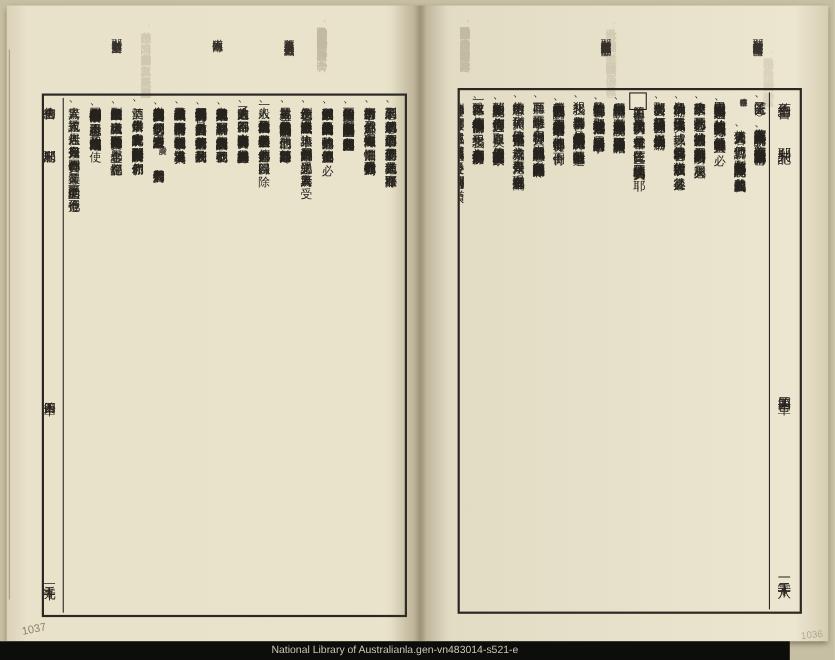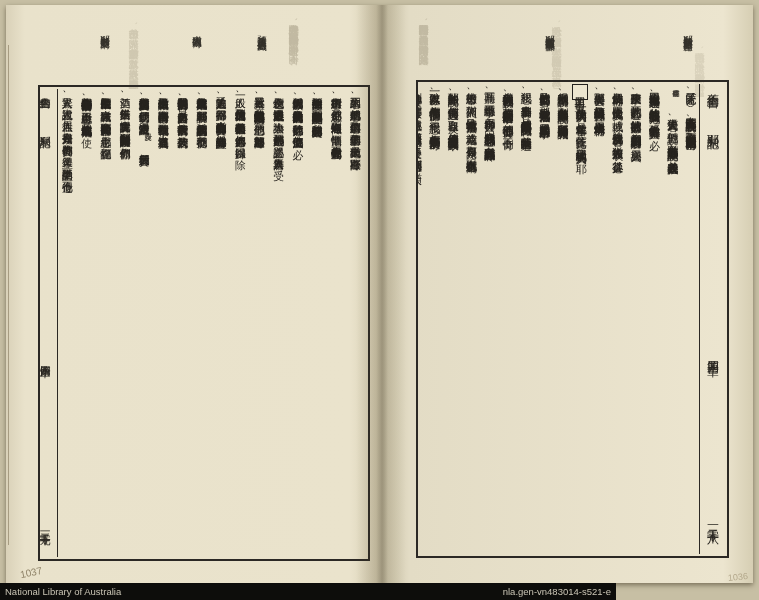--- a/index.html
+++ b/index.html
@@ -26,23 +26,23 @@
   .warichu{display:inline-block;font-size:7px;line-height:7.8px;letter-spacing:0;
            white-space:normal;height:26px;vertical-align:middle;color:#3a362f;}
   .warichu-s{height:18px;}
   .margin-note{position:absolute;writing-mode:vertical-rl;font-size:9.5px;line-height:11px;
                letter-spacing:.5px;color:#35322b;white-space:normal;overflow:hidden;}
   .ghost{position:absolute;writing-mode:vertical-rl;font-size:10px;line-height:12.5px;
          color:#9b927a;filter:blur(.7px);transform:scaleX(-1);overflow:hidden;white-space:normal;pointer-events:none;}
   .pencil{position:absolute;font-family:"Liberation Sans",sans-serif;font-size:10px;color:#8f8368;}
   .pencil-left{left:14px;top:562px;transform:rotate(-12deg);}
   .pencil-right{left:722px;top:567px;color:#ab9f82;transform:rotate(-6deg);opacity:.85;font-size:9px;}
-  .nla-bar{position:absolute;left:0;bottom:0;width:616px;height:17px;background:#0d0d0b;
+  .nla-bar{position:absolute;left:0;bottom:0;width:718px;height:17px;background:#0d0d0b;
            color:#c9c4b4;font-family:"Liberation Sans",sans-serif;font-size:9.5px;
-           display:flex;justify-content:space-between;align-items:center;padding:0 5px;box-sizing:border-box;}
+           display:flex;justify-content:center;align-items:center;padding:0 5px;box-sizing:border-box;}
   .edge-line{position:absolute;top:40px;left:2px;width:1px;height:500px;background:rgba(90,75,45,.4);}
 </style>
 </head>
 <body>
 
 <div class="stage">
   <div class="spread">
     <div class="edge-line"></div>
 
     <div class="ghost" style="left:282px;top:12px;width:74px;height:80px;opacity:.5;">我僕人衆先知去警敎他們說、你們不要行我所厭惡的這可憎的事、他們卻不肯聽從、不肯側</div>

